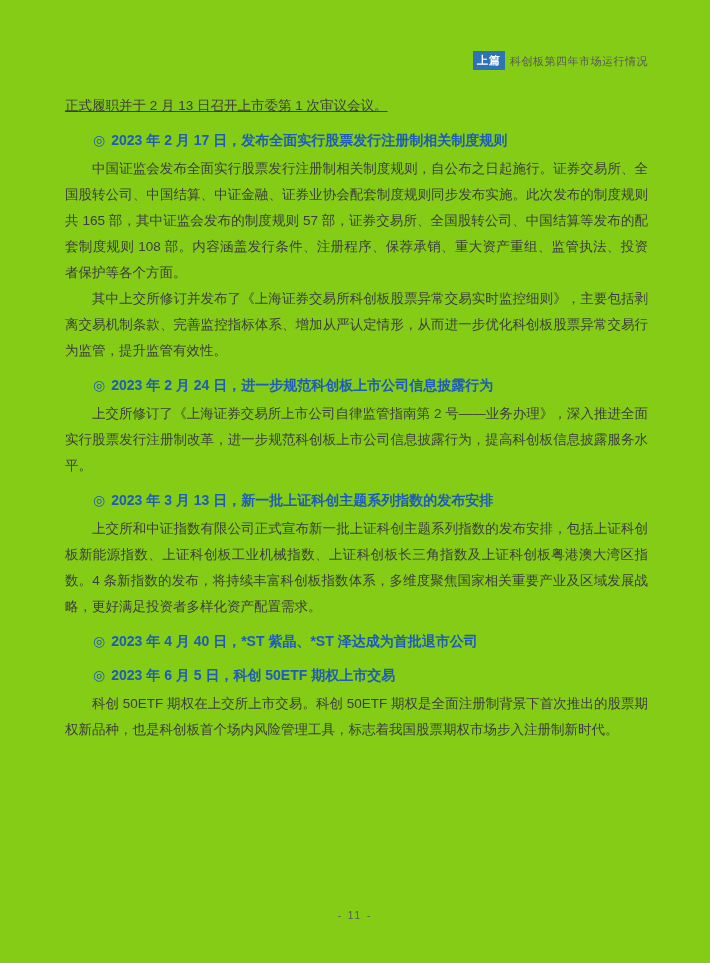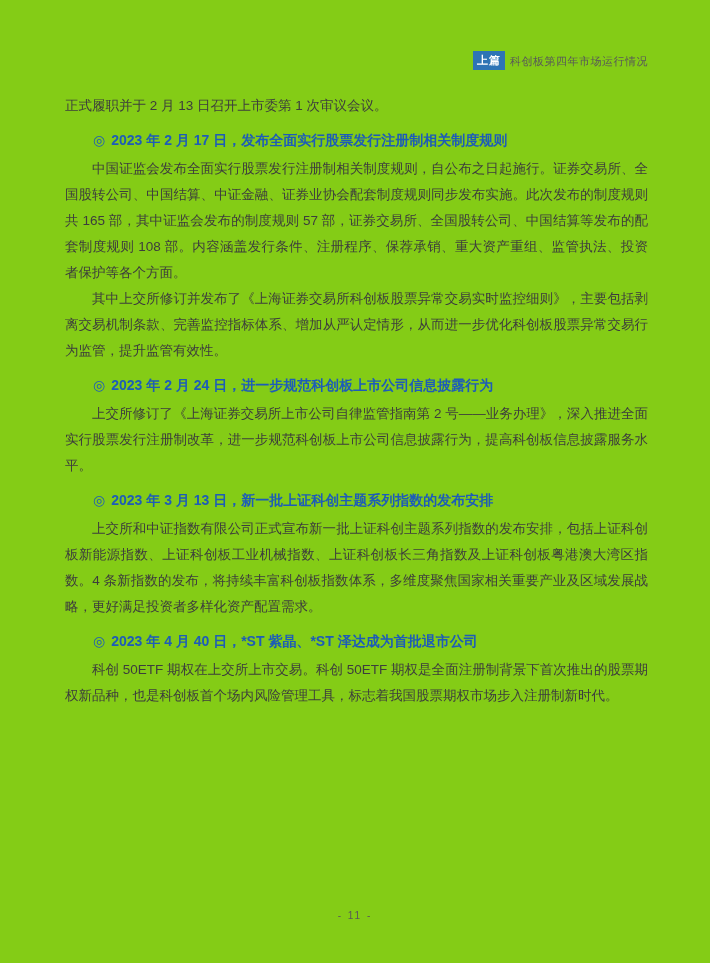--- a/index.html
+++ b/index.html
@@ -35,21 +35,21 @@
     position: absolute;
     left: 65px;
     top: 93px;
     width: 583px;
     font-size: 13.5px;
     line-height: 26px;
     color: #3d3d3d;
     text-align: justify;
     text-justify: inter-ideograph;
   }
-  .intro { margin: 0 0 4px 0; }
+  .intro { margin: 0 0 4px 0; text-decoration: underline; }
   .section-heading {
     color: #1d5cb8;
     font-weight: 700;
     font-size: 14px;
     margin: 8px 0 3px 0;
     padding-left: 2em;
     line-height: 26px;
     text-align: left;
   }
   .heading-bullet { margin-right: 6px; }
@@ -93,20 +93,21 @@
     <div>
       <p class="section-heading"><span class="heading-bullet">◎</span><span>2023 年 3 月 13 日，新一批上证科创主题系列指数的发布安排</span></p>
       <p class="para">上交所和中证指数有限公司正式宣布新一批上证科创主题系列指数的发布安排，包括上证科创板新能源指数、上证科创板工业机械指数、上证科创板长三角指数及上证科创板粤港澳大湾区指数。4 条新指数的发布，将持续丰富科创板指数体系，多维度聚焦国家相关重要产业及区域发展战略，更好满足投资者多样化资产配置需求。</p>
     </div>
 
     <div>
       <p class="section-heading"><span class="heading-bullet">◎</span><span>2023 年 4 月 40 日，*ST 紫晶、*ST 泽达成为首批退市公司</span></p>
     </div>
 
     <div>
+      <p class="section-heading"><span class="heading-bullet">◎</span><span>2023 年 6 月 5 日，科创 50ETF 期权上市交易</span></p>
       <p class="para">科创 50ETF 期权在上交所上市交易。科创 50ETF 期权是全面注册制背景下首次推出的股票期权新品种，也是科创板首个场内风险管理工具，标志着我国股票期权市场步入注册制新时代。</p>
     </div>
 
   </div>
 
   <div class="page-footer">- 11 -</div>
 
 </div>
 
 </body></html>

